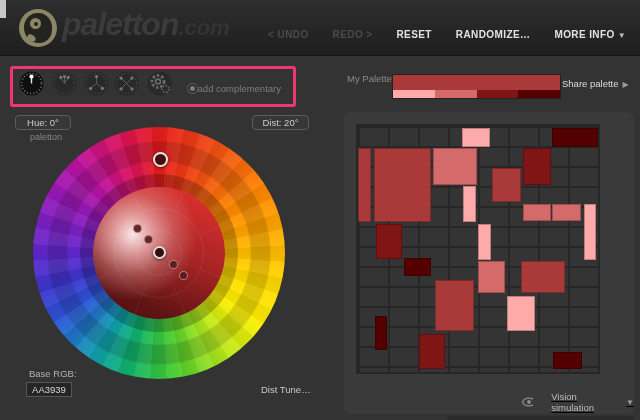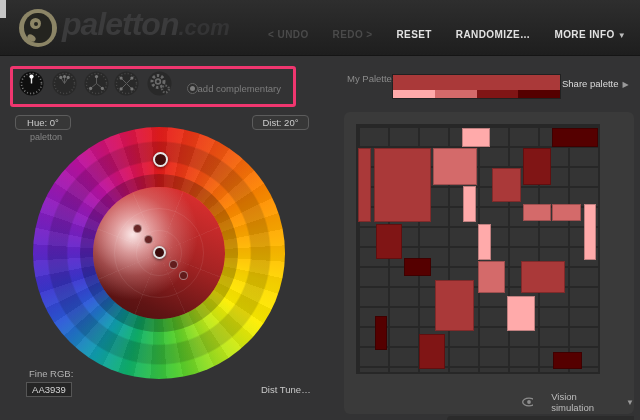--- a/index.html
+++ b/index.html
@@ -104,21 +104,21 @@
   .example-panel{position:absolute;left:344px;top:112px;width:290px;height:302px;
         background:#3a3a3a;border-radius:6px;}
   .example-grid{position:absolute;left:14px;top:14px;width:240px;height:246px;
         background:
           repeating-linear-gradient(to right,#272727 0 2px,transparent 2px 30px),
           repeating-linear-gradient(to bottom,#272727 0 2px,transparent 2px 20px),
           #343434;
         box-shadow:0 0 0 2px #272727;}
   .tile{position:absolute;box-shadow:inset 0 0 0 1px rgba(0,0,0,.25);}
   .vision{position:absolute;left:178px;top:279px;display:flex;align-items:center;gap:18px;
-        cursor:pointer;}
+        cursor:pointer;text-decoration:underline;}
   .vision-label{font-size:9.5px;color:#bdbdbd;}
   .vision .caret{color:#9a9a9a;font-size:8px;}
   .footer-sliver{position:absolute;left:447px;top:416px;width:187px;height:4px;
         background:#2b2b2b;border-radius:5px 0 0 0;}
 </style>
 </head>
 <body>
 
 <div id="app">
 
@@ -225,21 +225,21 @@
       <div class="ring-guide" style="left:43px;top:43px;width:44px;height:44px"></div>
       <div class="ring-guide" style="left:21px;top:21px;width:88px;height:88px"></div>
       <div class="marker mini-marker" style="left:40px;top:37px"></div>
       <div class="marker mini-marker" style="left:51px;top:48px"></div>
       <div class="marker main-marker"></div>
       <div class="marker mini-marker" style="left:76px;top:73px"></div>
       <div class="marker mini-marker" style="left:86px;top:84px"></div>
     </div>
   </div>
 
-  <div class="base-rgb-label">Fine RGB:</div>
+  <div class="base-rgb-label">Base RGB:</div>
   <input class="base-rgb-input" value="AA3939" style="">
   <div class="fine-tune">Dist Tune…</div>
 
   <div class="example-panel">
     <div class="example-grid">
         <div class="tile" style="left: 104px; top: 2px; width: 28px; height: 19px; background: rgb(255, 170, 170);"></div>
         <div class="tile" style="left: 194px; top: 2px; width: 46px; height: 19px; background: rgb(85, 0, 0);"></div>
         <div class="tile" style="left: 0px; top: 22px; width: 13px; height: 74px; background: rgb(170, 57, 57);"></div>
         <div class="tile" style="left: 16px; top: 22px; width: 57px; height: 74px; background: rgb(170, 57, 57);"></div>
         <div class="tile" style="left: 75px; top: 22px; width: 44px; height: 37px; background: rgb(212, 106, 106);"></div>

